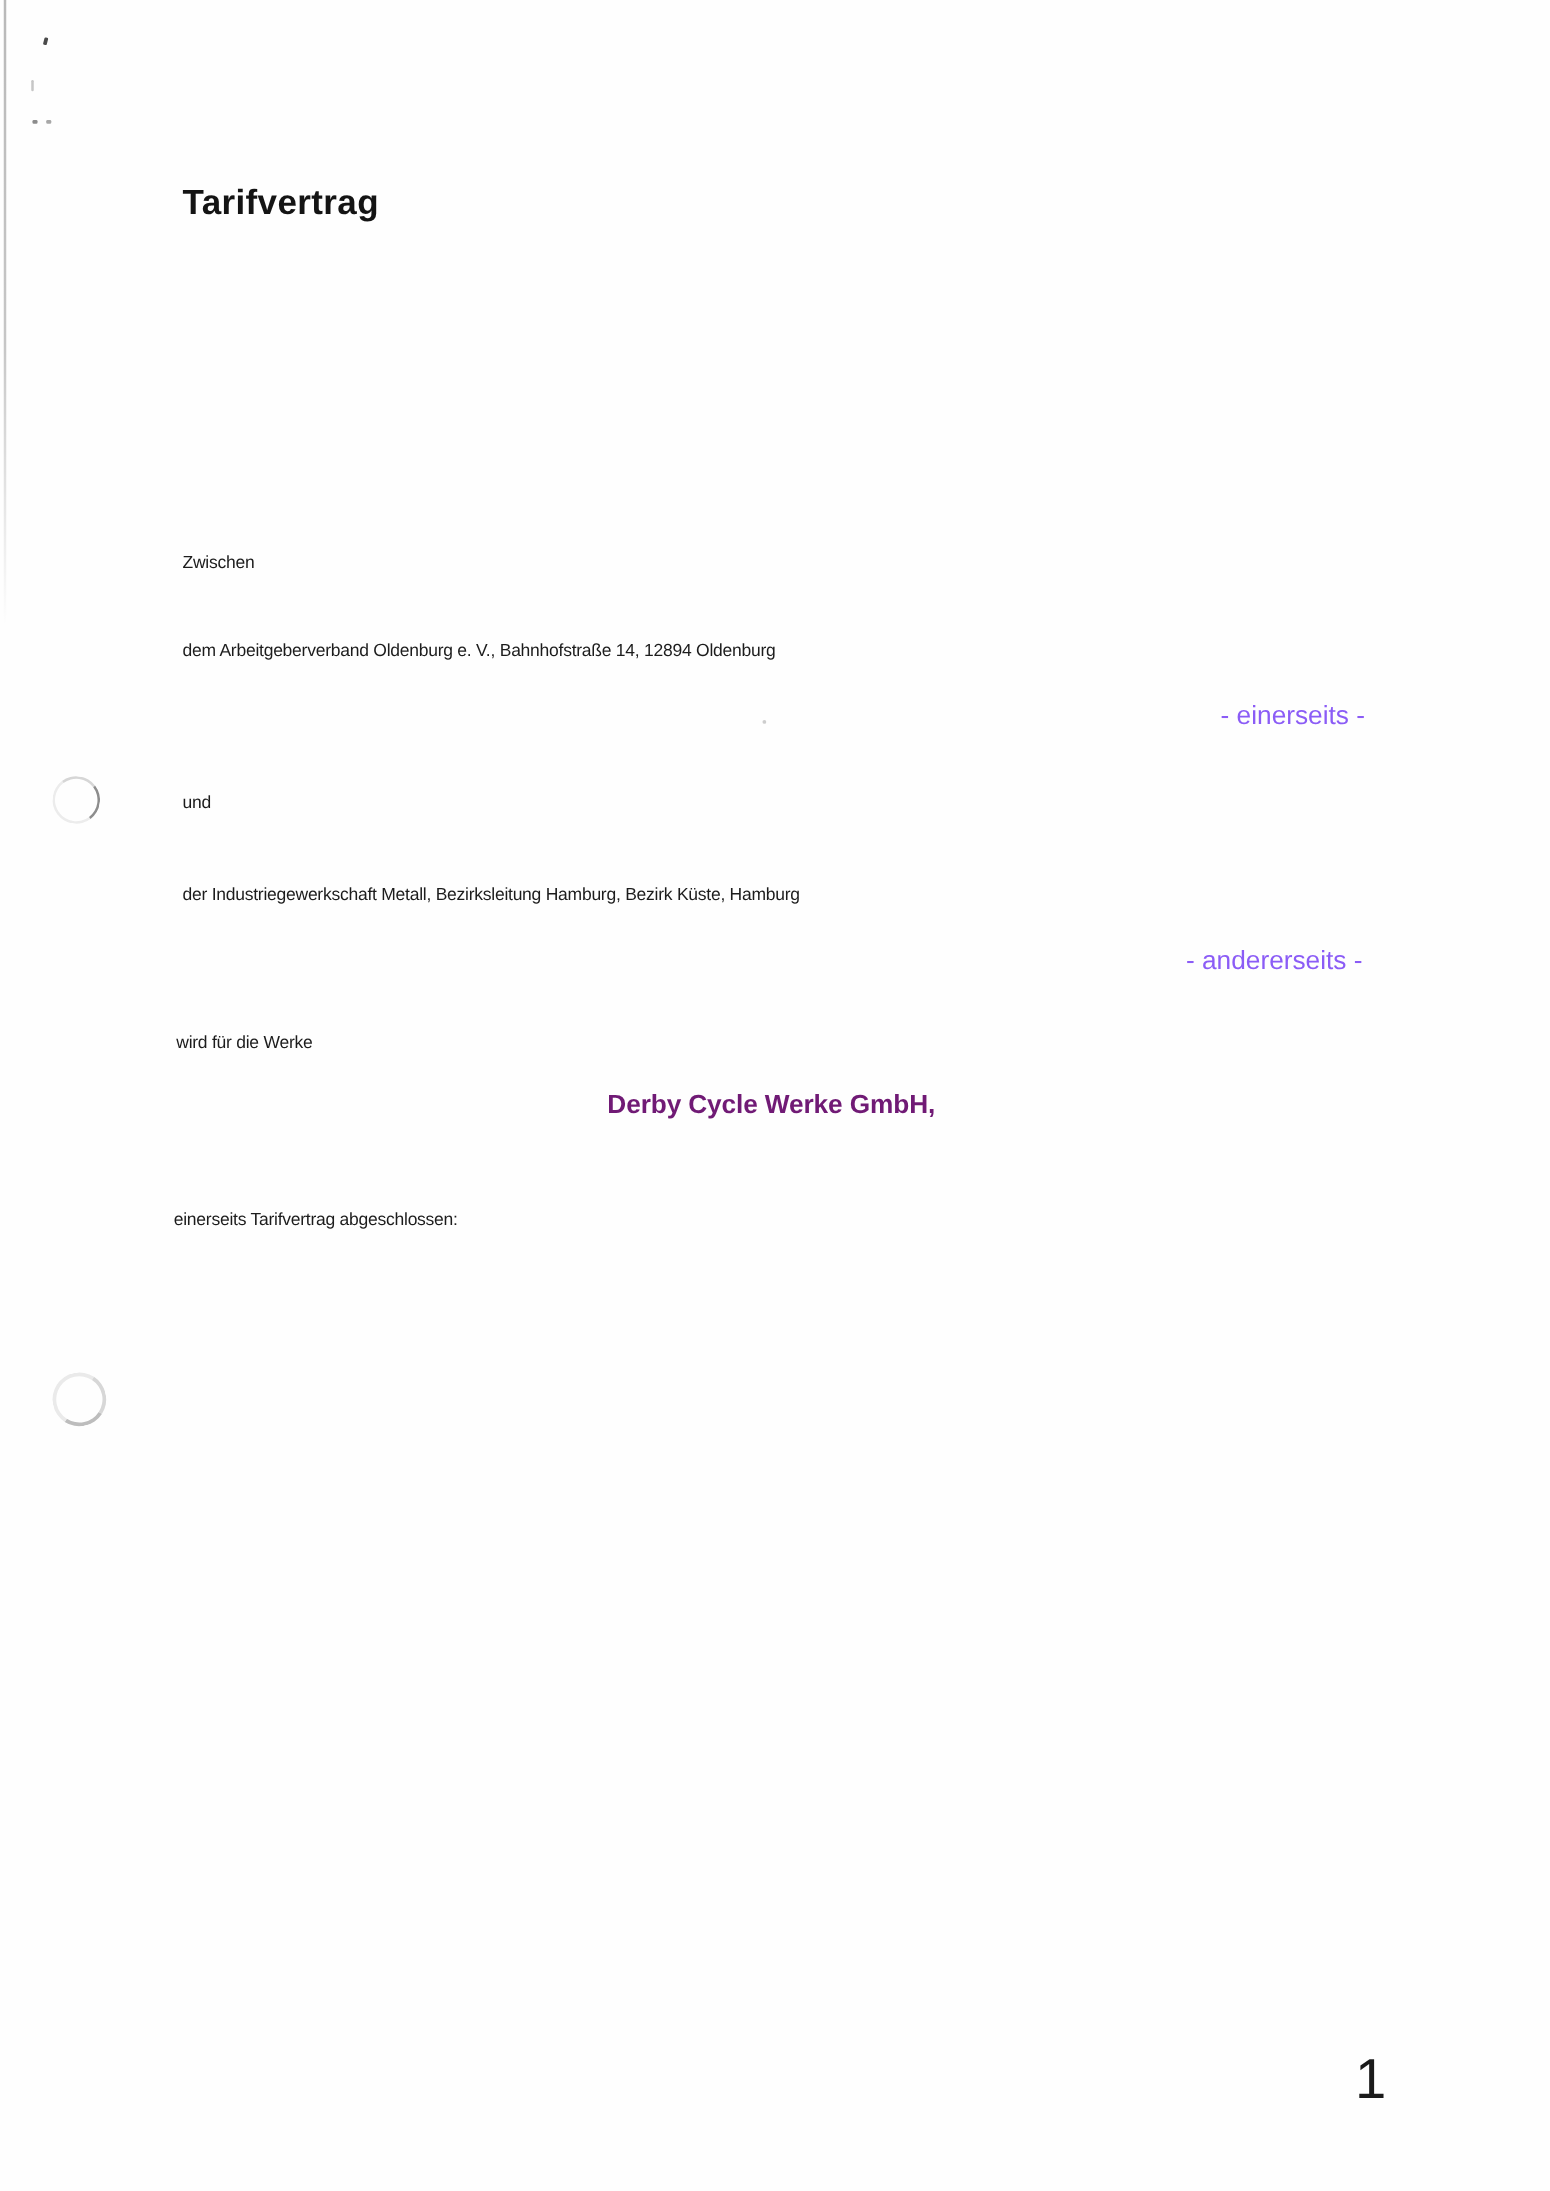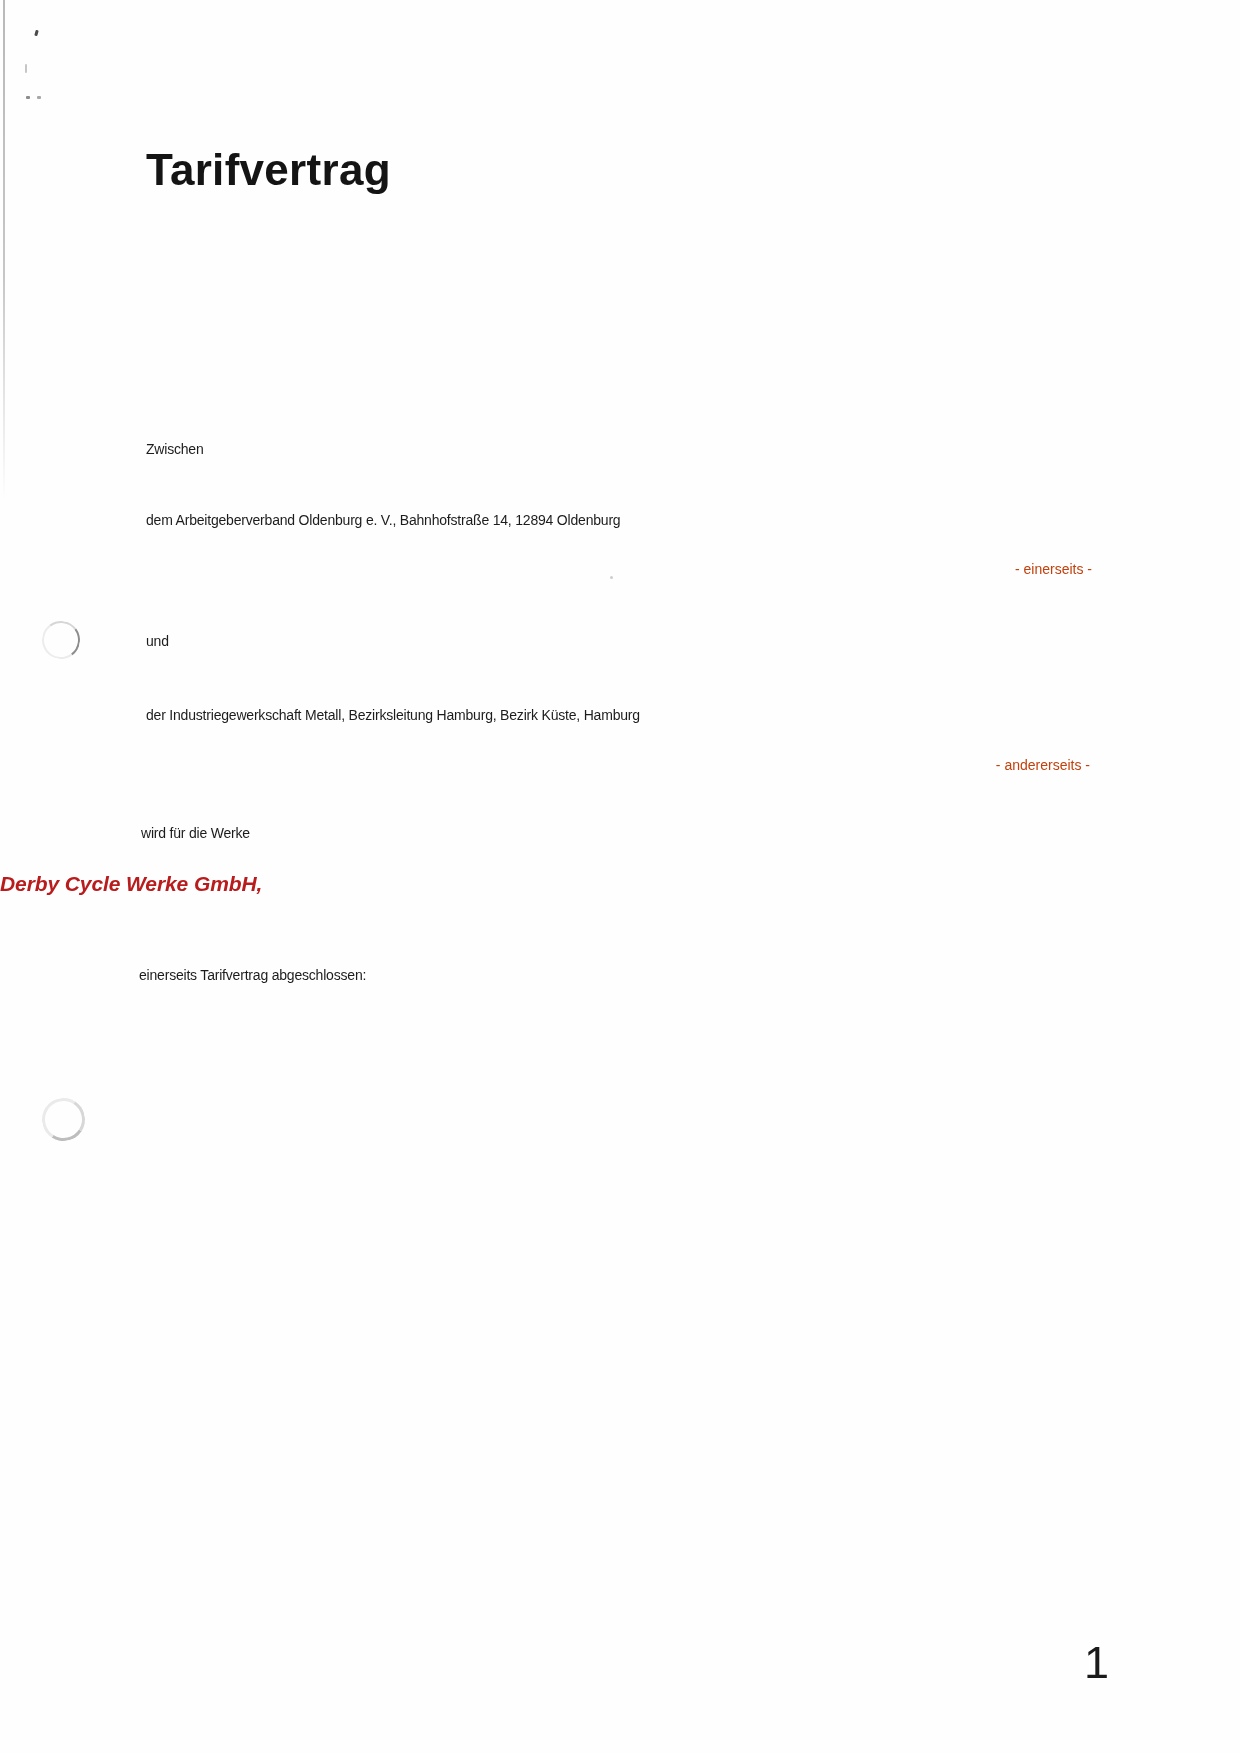--- a/index.html
+++ b/index.html
@@ -20,46 +20,45 @@
     position: absolute;
     font-size: 14px;
     line-height: 1;
     letter-spacing: -0.2px;
     white-space: nowrap;
     color: #1c1c1c;
   }
   .title {
     position: absolute;
     left: 146px;
-    font-size: 44px;
+    font-size: 28px;
     font-weight: bold;
     line-height: 1;
     letter-spacing: 0.3px;
     color: #141414;
     white-space: nowrap;
   }
   .side-note {
     position: absolute;
-    font-size: 14px;
+    font-size: 21px;
     line-height: 1;
     white-space: nowrap;
-    color: #c2410c;
+    color: #8b5cf6;
   }
   .company-block {
     position: absolute;
     left: 0;
     right: 6px;
     top: 872px;
-    text-align: left;
+    text-align: center;
     font-size: 21px;
     font-weight: bold;
     line-height: 23px;
     letter-spacing: -0.1px;
-    color: #b91c1c;
-    font-style: italic;
+    color: #701a75;
   }
   .page-number {
     position: absolute;
     left: 1084px;
     top: 1640px;
     font-size: 45px;
     line-height: 1;
     color: #1a1a1a;
   }
   

